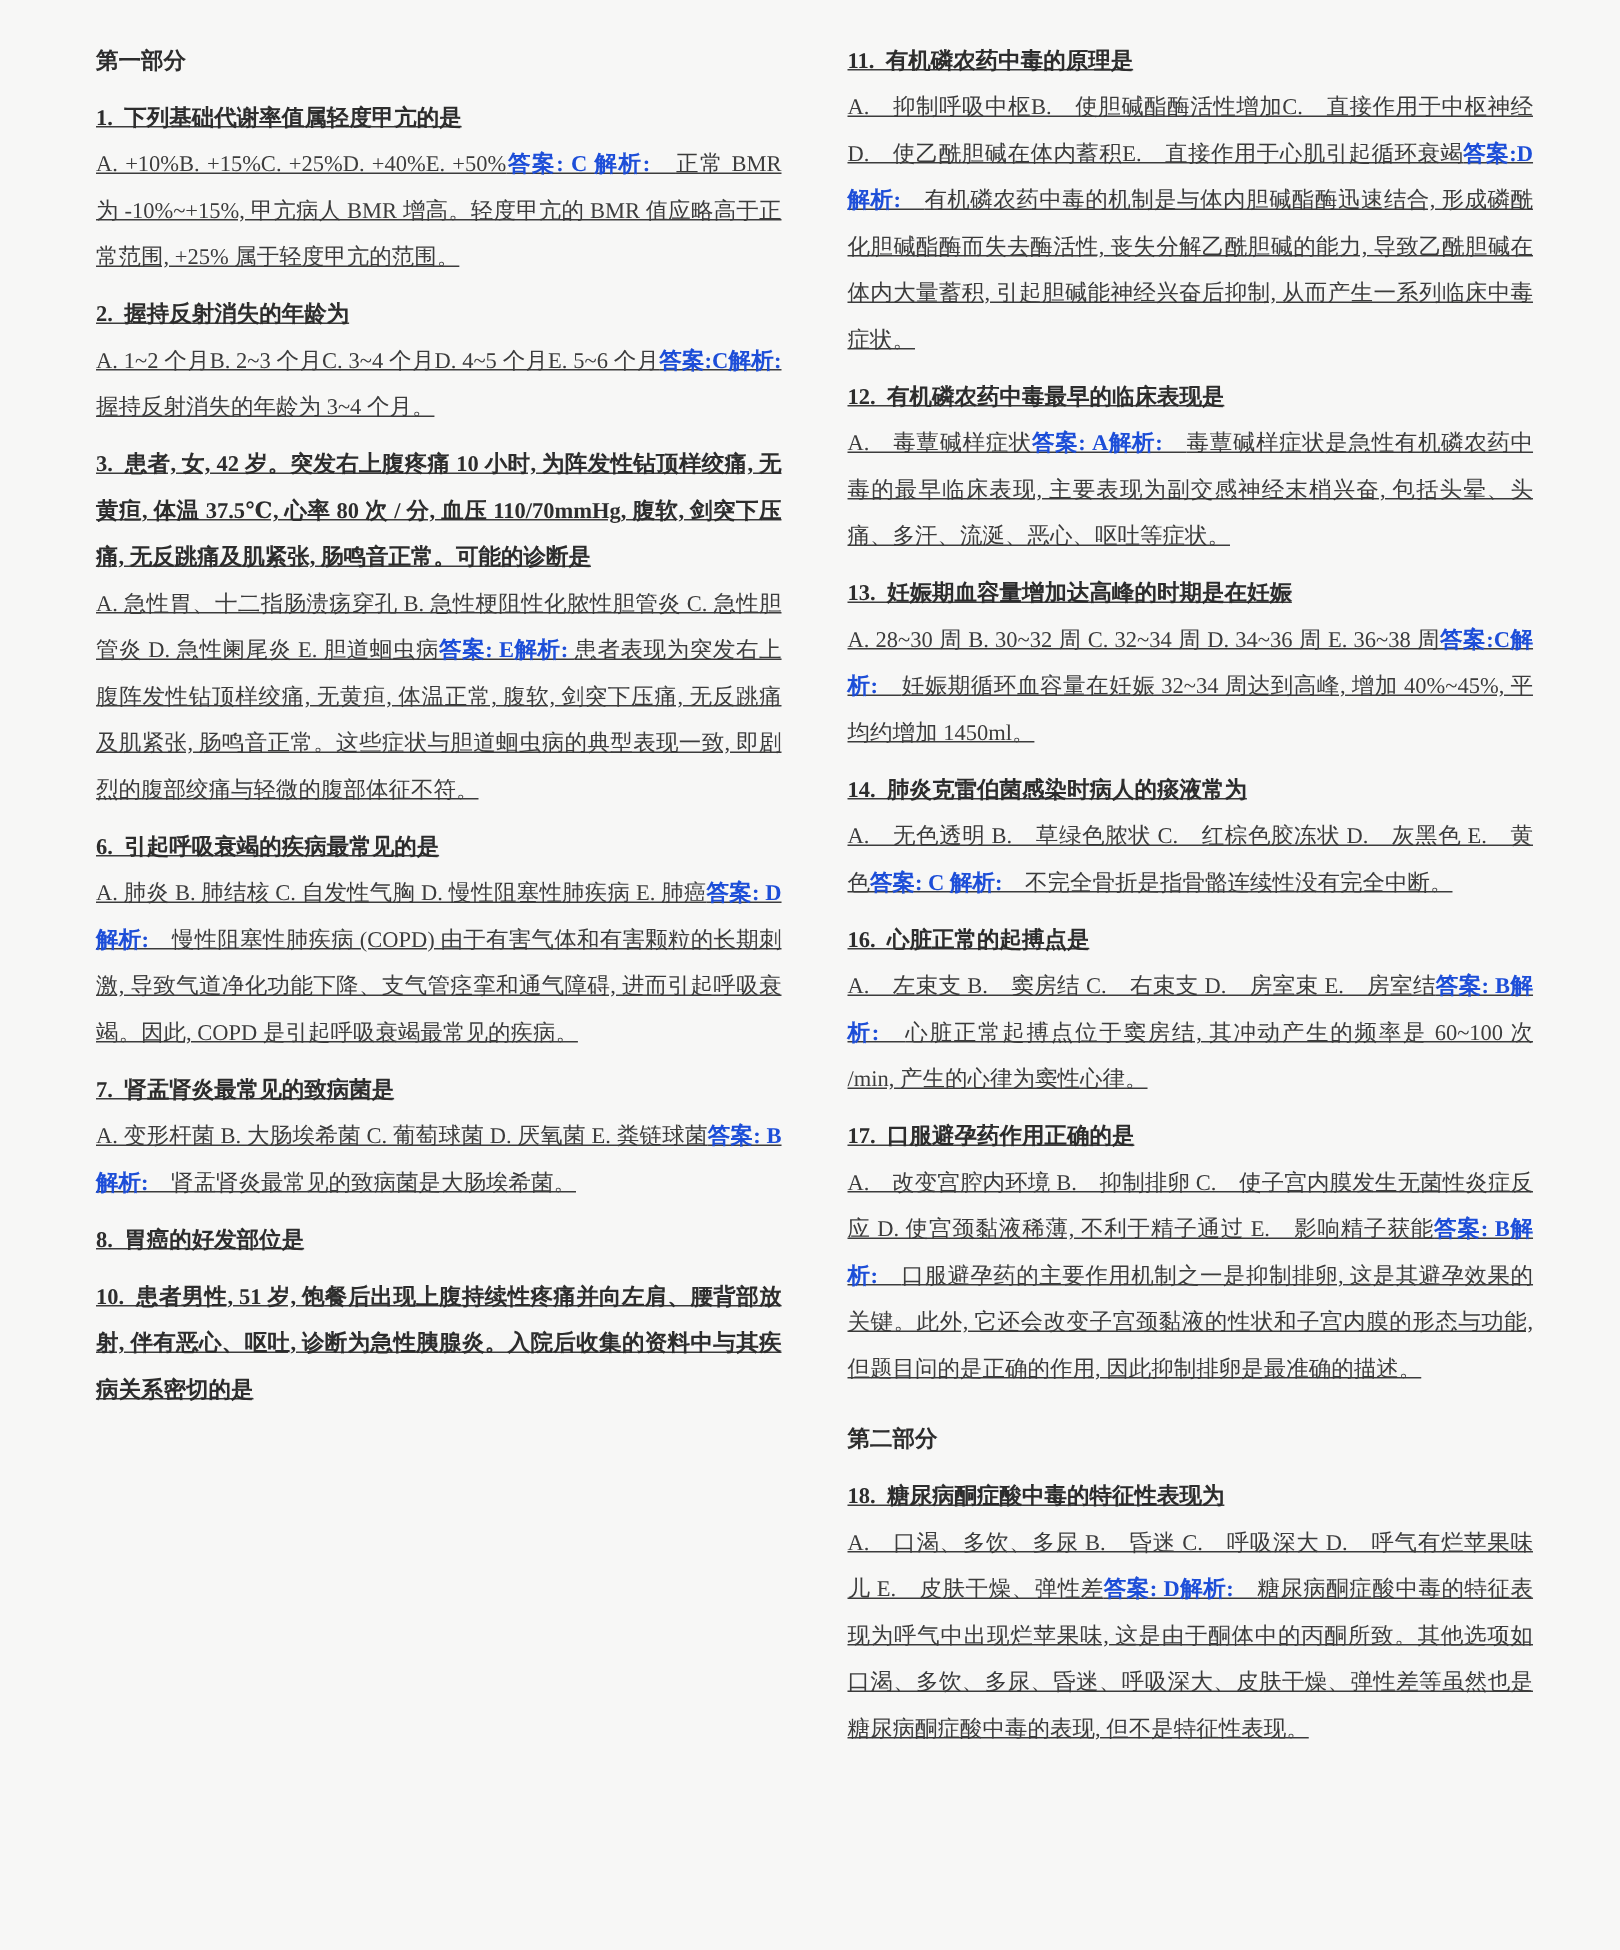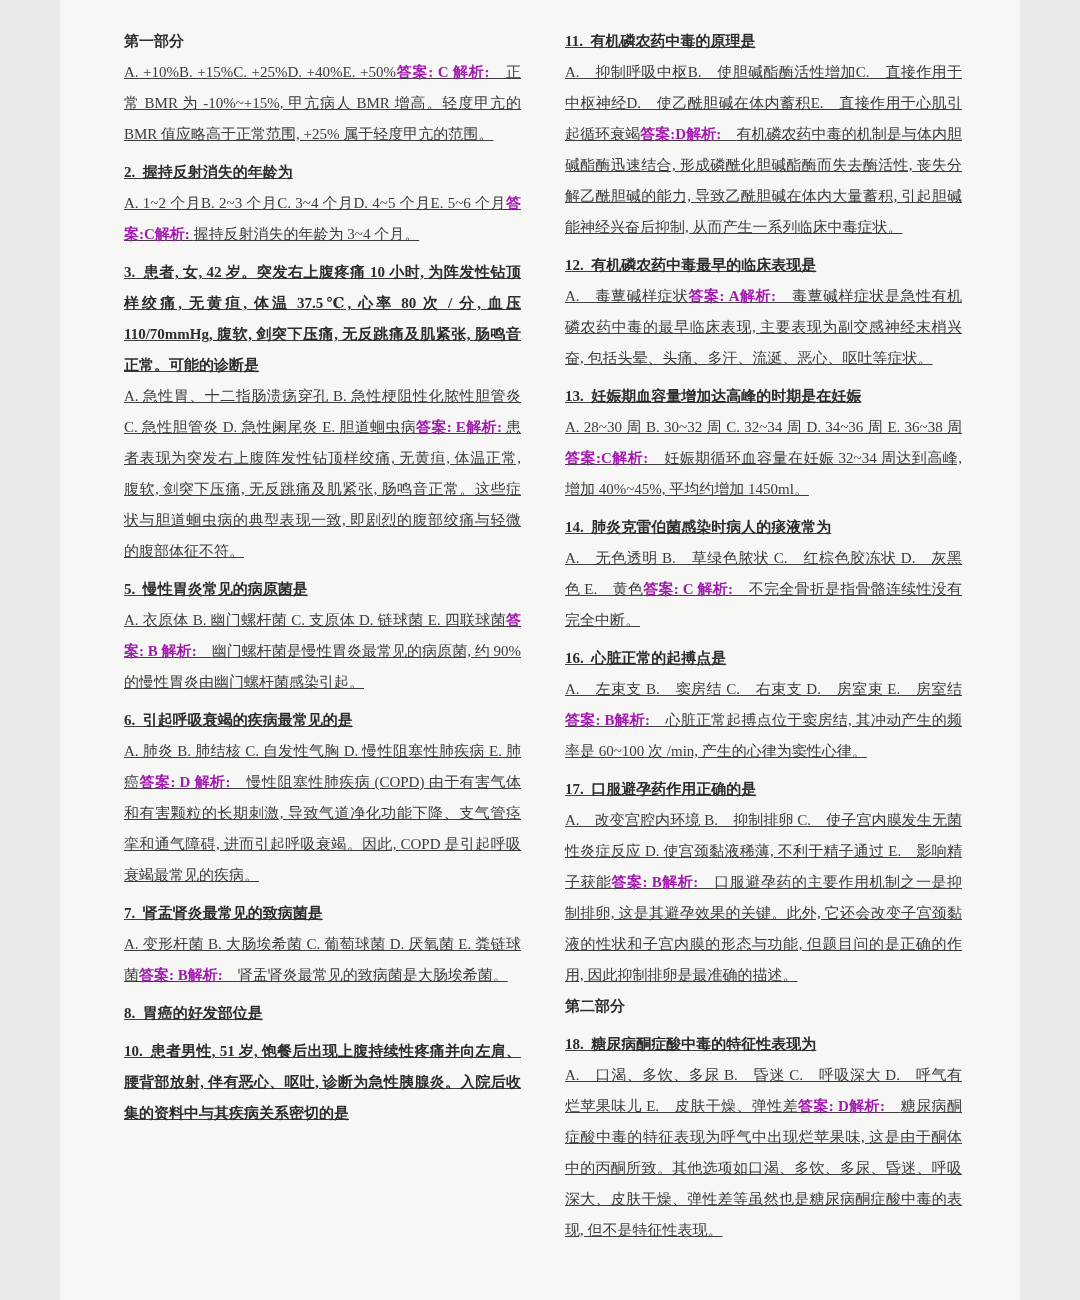--- a/index.html
+++ b/index.html
@@ -1,69 +1,66 @@
 <!DOCTYPE html>
 <html><head>
 <meta charset="utf-8">
 <style>
   html, body { margin: 0; padding: 0; background: #e9e9e9; }
   .page {
-    width: 960px;
+    width: 1080px;
     height: 1300px;
     margin: 0 auto;
     background: #f7f7f6;
     box-sizing: border-box;
     padding: 26px 58px 0 64px;
     display: flex;
     gap: 44px;
     overflow: hidden;
     font-family: "Liberation Serif", "DejaVu Serif", serif;
     color: #3c3c3c;
     font-size: 15px;
     line-height: 31px;
   }
   .column { flex: 1 1 0; min-width: 0; }
   .section-title {
     font-weight: 700;
     color: #2d2d2d;
-    margin-top: 0;
+    margin-top: 16px;
   }
   .column > .section-title:first-child { margin-top: 0; }
   .question { margin: 0; text-decoration: underline; }
   .q-title {
     font-weight: 700;
     color: #2d2d2d;
     margin-top: 7px;
     text-align: justify;
   }
   .column > .question:first-child .q-title { margin-top: 0; }
   .q-body { text-align: justify; }
-  .q-body .bold { font-weight: 700; color: #a21caf; margin-top: 36px; }
+  .q-body .bold { font-weight: 700; color: #1d4ed8; margin-top: 36px; }
   .q-body .normal { font-weight: 400; }
 </style>
 </head>
 <body>
 
 <div class="page">
   <div class="column" id="col-0">
       <div class="section-title">第一部分</div>
       <div class="question">
+        <div class="q-title">1.&nbsp;&nbsp;下列基础代谢率值属轻度甲亢的是</div>
         <div class="q-body"><span class="normal">A. +10%B. +15%C. +25%D. +40%E. +50%</span><span class="bold">答案: C 解析:　</span><span class="normal">正常 BMR 为 -10%~+15%, 甲亢病人 BMR 增高。轻度甲亢的 BMR 值应略高于正常范围, +25% 属于轻度甲亢的范围。</span></div>
       </div>
       <div class="question">
         <div class="q-title">2.&nbsp;&nbsp;握持反射消失的年龄为</div>
         <div class="q-body"><span class="normal">A. 1~2 个月B. 2~3 个月C. 3~4 个月D. 4~5 个月E. 5~6 个月</span><span class="bold">答案:C解析: </span><span class="normal">握持反射消失的年龄为 3~4 个月。</span></div>
       </div>
       <div class="question">
         <div class="q-title">3.&nbsp;&nbsp;患者, 女, 42 岁。突发右上腹疼痛 10 小时, 为阵发性钻顶样绞痛, 无黄疸, 体温 37.5℃, 心率 80 次 / 分, 血压 110/70mmHg, 腹软, 剑突下压痛, 无反跳痛及肌紧张, 肠鸣音正常。可能的诊断是</div>
         <div class="q-body"><span class="normal">A. 急性胃、十二指肠溃疡穿孔 B. 急性梗阻性化脓性胆管炎 C. 急性胆管炎 D. 急性阑尾炎 E. 胆道蛔虫病</span><span class="bold">答案: E解析: </span><span class="normal">患者表现为突发右上腹阵发性钻顶样绞痛, 无黄疸, 体温正常, 腹软, 剑突下压痛, 无反跳痛及肌紧张, 肠鸣音正常。这些症状与胆道蛔虫病的典型表现一致, 即剧烈的腹部绞痛与轻微的腹部体征不符。</span></div>
-      </div>
-      <div class="question">
-        <div class="q-title">5.&nbsp;&nbsp;慢性胃炎常见的病原菌是</div>
-        <div class="q-body"><span class="normal">A. 衣原体 B. 幽门螺杆菌 C. 支原体 D. 链球菌 E. 四联球菌</span><span class="bold">答案: B 解析:　</span><span class="normal">幽门螺杆菌是慢性胃炎最常见的病原菌, 约 90% 的慢性胃炎由幽门螺杆菌感染引起。</span></div>
       </div>
       <div class="question">
         <div class="q-title">6.&nbsp;&nbsp;引起呼吸衰竭的疾病最常见的是</div>
         <div class="q-body"><span class="normal">A. 肺炎 B. 肺结核 C. 自发性气胸 D. 慢性阻塞性肺疾病 E. 肺癌</span><span class="bold">答案: D 解析:　</span><span class="normal">慢性阻塞性肺疾病 (COPD) 由于有害气体和有害颗粒的长期刺激, 导致气道净化功能下降、支气管痉挛和通气障碍, 进而引起呼吸衰竭。因此, COPD 是引起呼吸衰竭最常见的疾病。</span></div>
       </div>
       <div class="question">
         <div class="q-title">7.&nbsp;&nbsp;肾盂肾炎最常见的致病菌是</div>
         <div class="q-body"><span class="normal">A. 变形杆菌 B. 大肠埃希菌 C. 葡萄球菌 D. 厌氧菌 E. 粪链球菌</span><span class="bold">答案: B解析:　</span><span class="normal">肾盂肾炎最常见的致病菌是大肠埃希菌。</span></div>
       </div>
       <div class="question">

